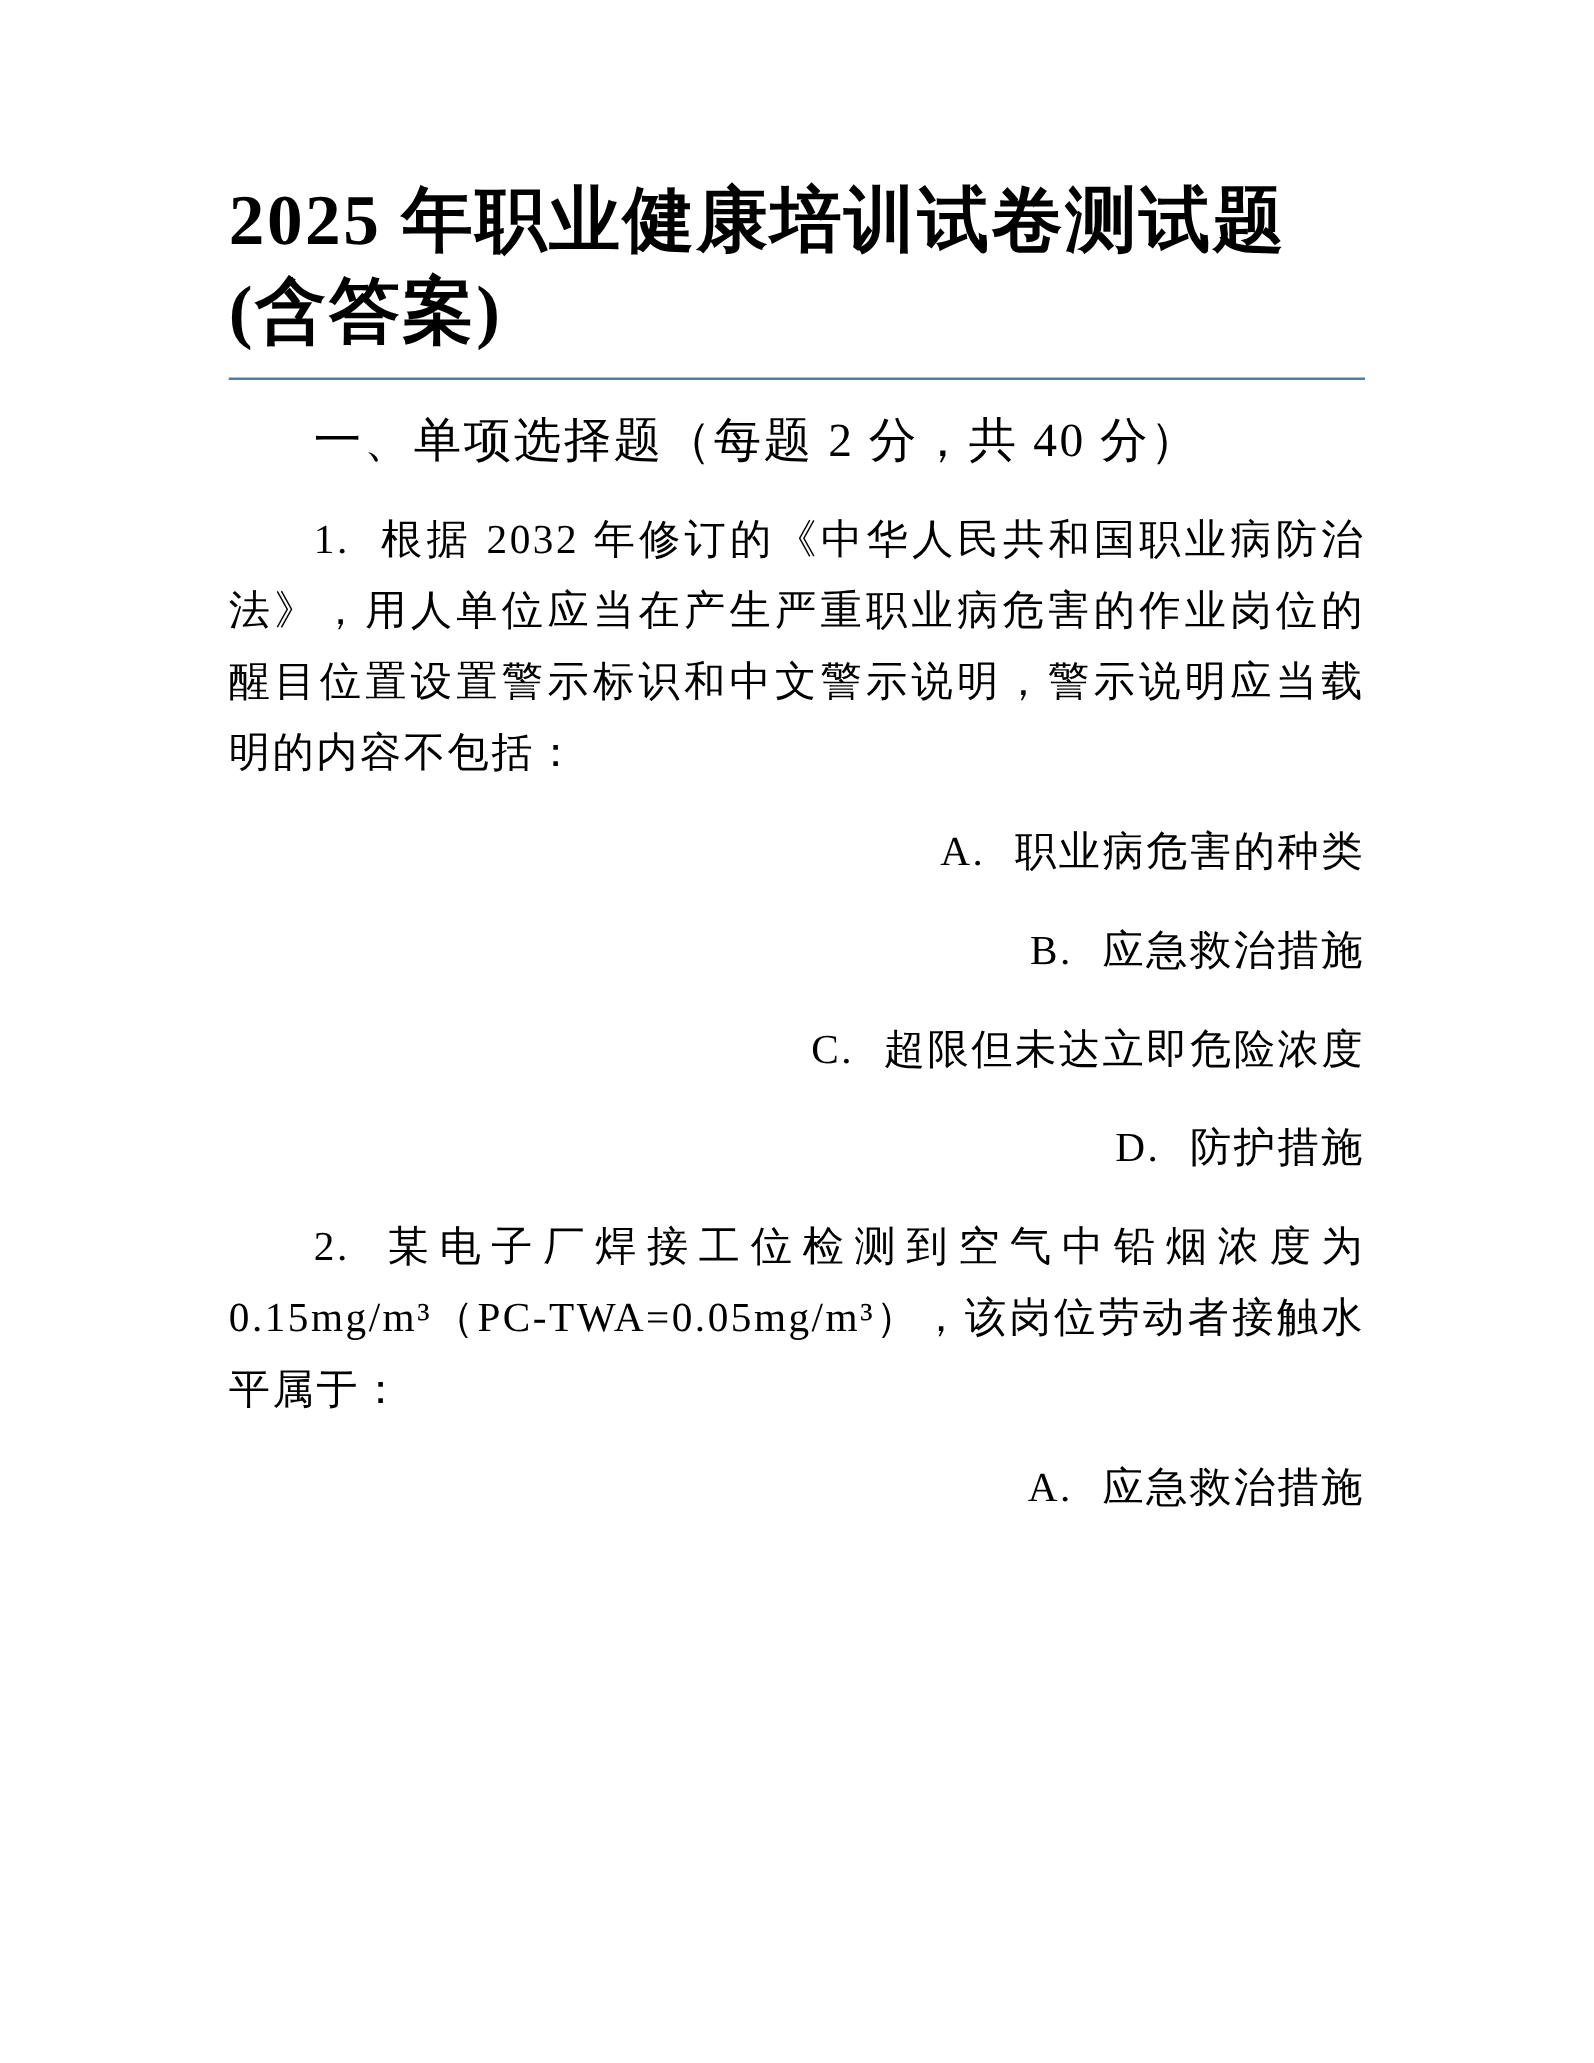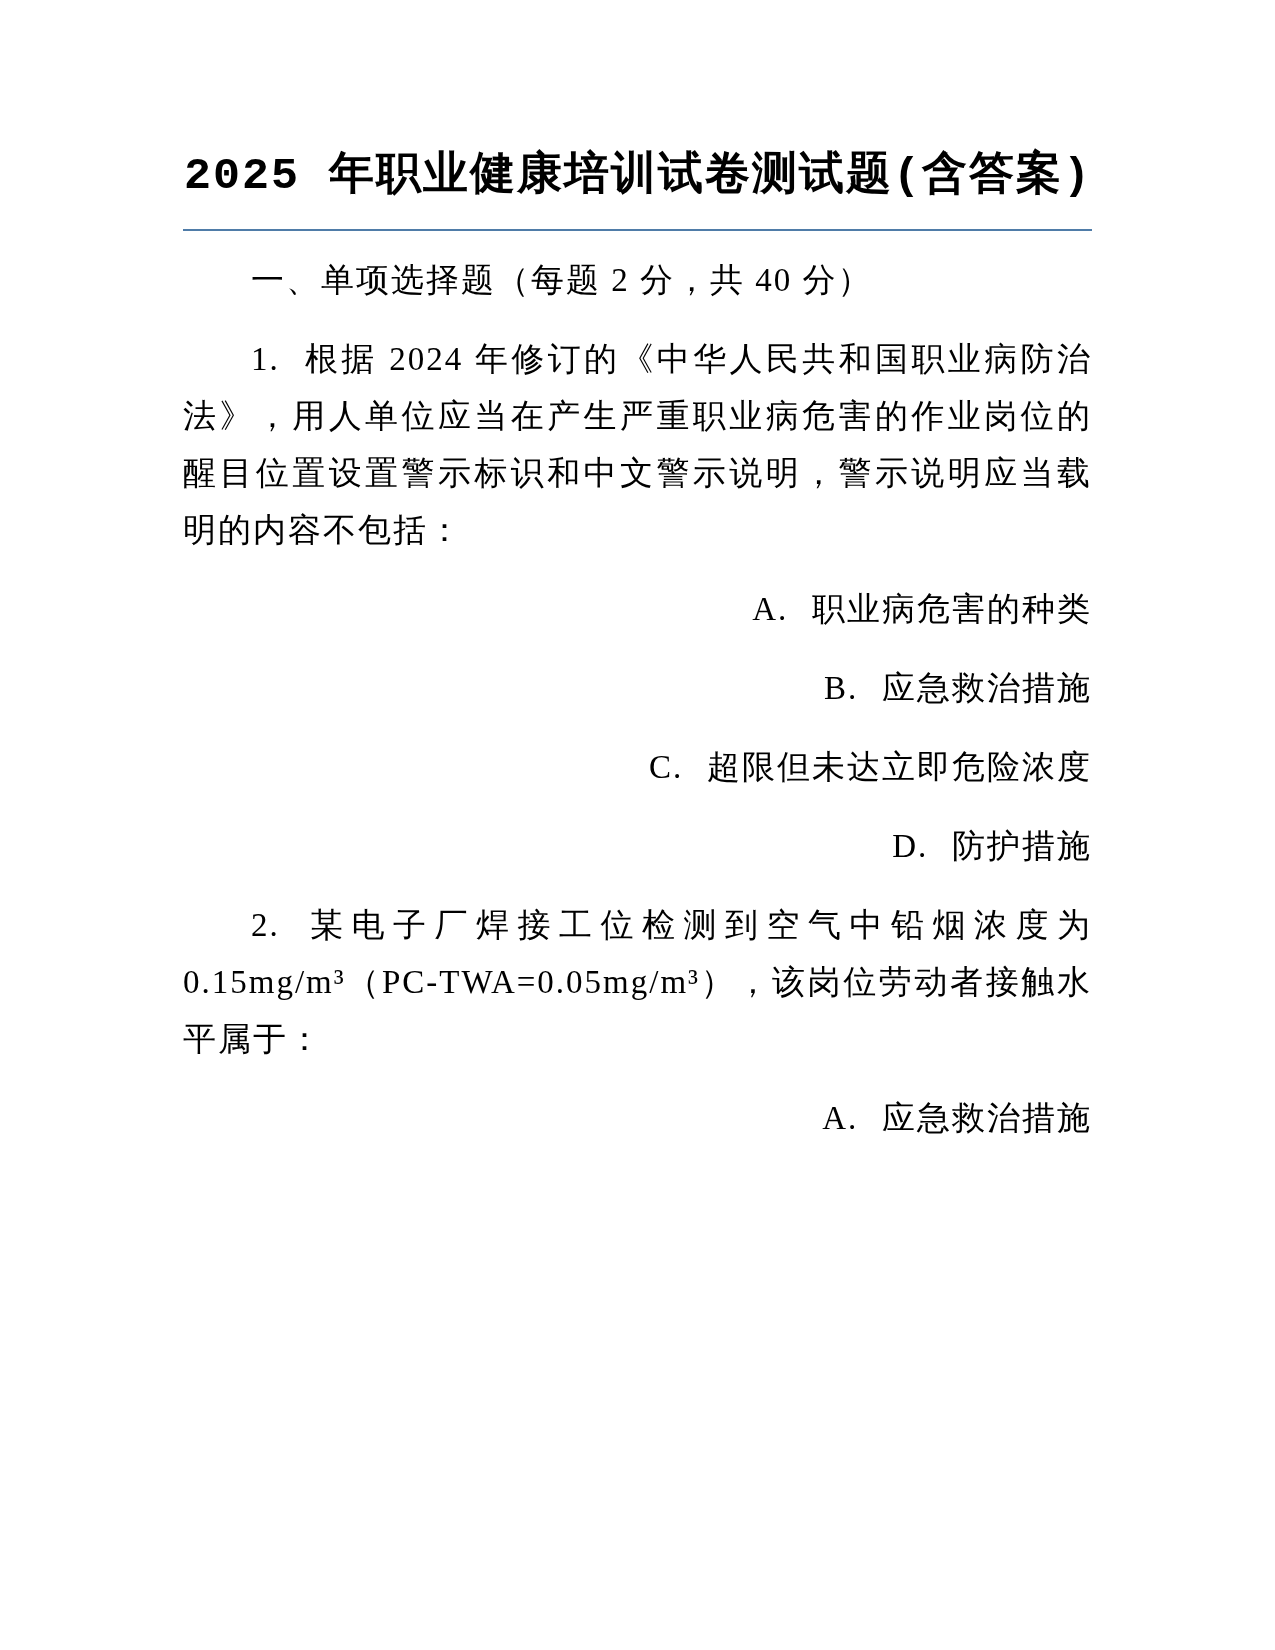--- a/index.html
+++ b/index.html
@@ -14,36 +14,36 @@
     margin: 0 auto;
     background: #ffffff;
     box-sizing: border-box;
     padding: 140px 183px 0 183px;
     overflow: hidden;
     color: #000000;
     font-family: "Liberation Serif", "DejaVu Serif", serif;
   }
   .doc-title {
     margin: 0;
-    font-family: Liberation Mono, monospace;
+    font-family: Liberation Serif, serif;
     font-weight: 700;
-    font-size: 45px;
+    font-size: 57px;
     line-height: 73px;
     letter-spacing: 2px;
-    text-align: right;
+    text-align: left;
     color: #000000;
   }
   .title-rule {
     border: 0;
     border-top: 2px solid #4f7ca8;
     margin: 16px 0 0 0;
   }
   .section-heading {
     margin: 21px 0 0 0;
-    font-size: 33px;
+    font-size: 38px;
     line-height: 57px;
     letter-spacing: 2px;
     text-indent: 68px;
     white-space: nowrap;
     font-family: Liberation Serif, serif;
   }
   .para {
     margin: 22px 0 0 0;
     font-size: 33px;
     line-height: 57px;
@@ -62,21 +62,21 @@
 <body>
 
 <div class="page">
   <h1 class="doc-title">2025 年职业健康培训试卷测试题(含答案)</h1>
 
   <hr class="title-rule">
 
   <p class="section-heading">一、单项选择题（每题 2 分，共 40 分）</p>
 
   <div id="questions">
-      <p class="para stem"><span class="q-num">1.</span><span class="q-text">根据 2024 年修订的《中华人民共和国职业病防治法》，用人单位应当在产生严重职业病危害的作业岗位的醒目位置设置警示标识和中文警示说明，警示说明应当载明的内容不包括：</span></p>
+      <p class="para stem"><span class="q-num">1.</span><span class="q-text">根据 2032 年修订的《中华人民共和国职业病防治法》，用人单位应当在产生严重职业病危害的作业岗位的醒目位置设置警示标识和中文警示说明，警示说明应当载明的内容不包括：</span></p>
       <p class="para single option"><span class="opt-label">A.</span><span class="opt-text">职业病危害的种类</span></p>
       <p class="para single option"><span class="opt-label">B.</span><span class="opt-text">应急救治措施</span></p>
       <p class="para single option"><span class="opt-label">C.</span><span class="opt-text">超限但未达立即危险浓度</span></p>
       <p class="para single option"><span class="opt-label">D.</span><span class="opt-text">防护措施</span></p>
       <p class="para stem"><span class="q-num">2.</span><span class="q-text">某电子厂焊接工位检测到空气中铅烟浓度为 0.15mg/m³（PC-TWA=0.05mg/m³），该岗位劳动者接触水平属于：</span></p>
       <p class="para single option"><span class="opt-label">A.</span><span class="opt-text">应急救治措施</span></p>
     </div>
 </div>
 
 </body></html>

